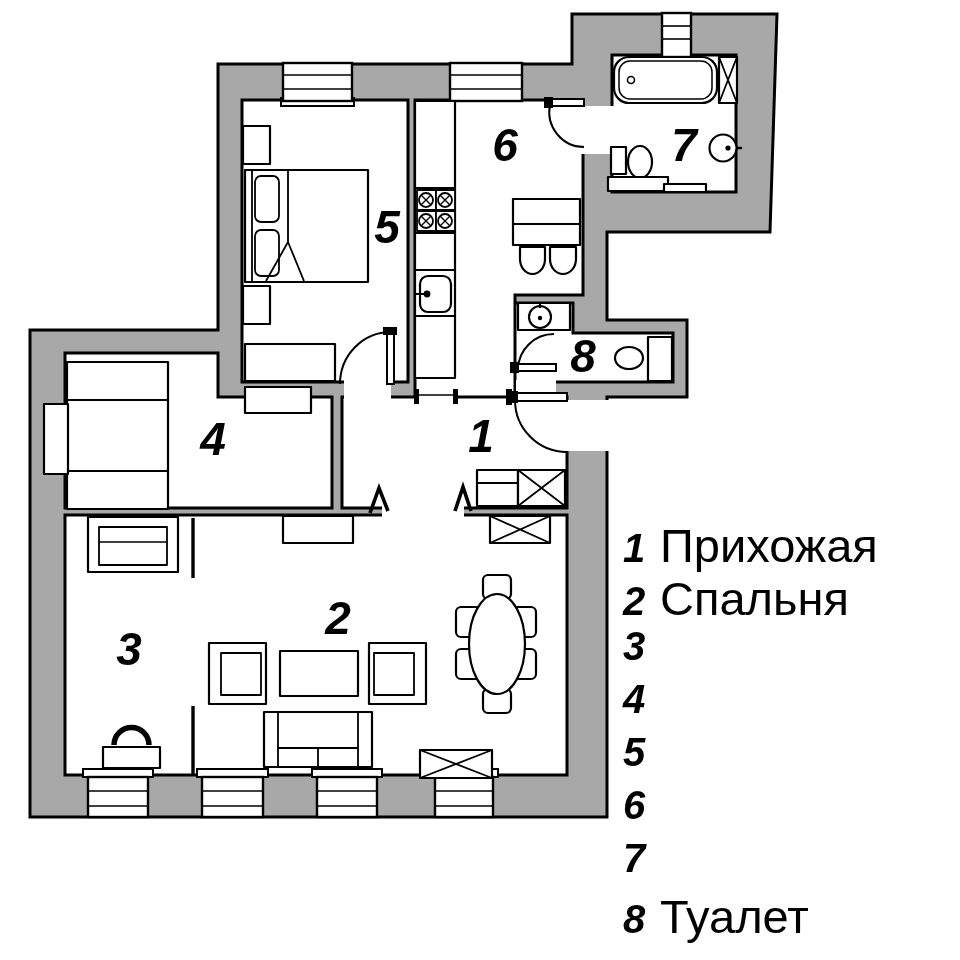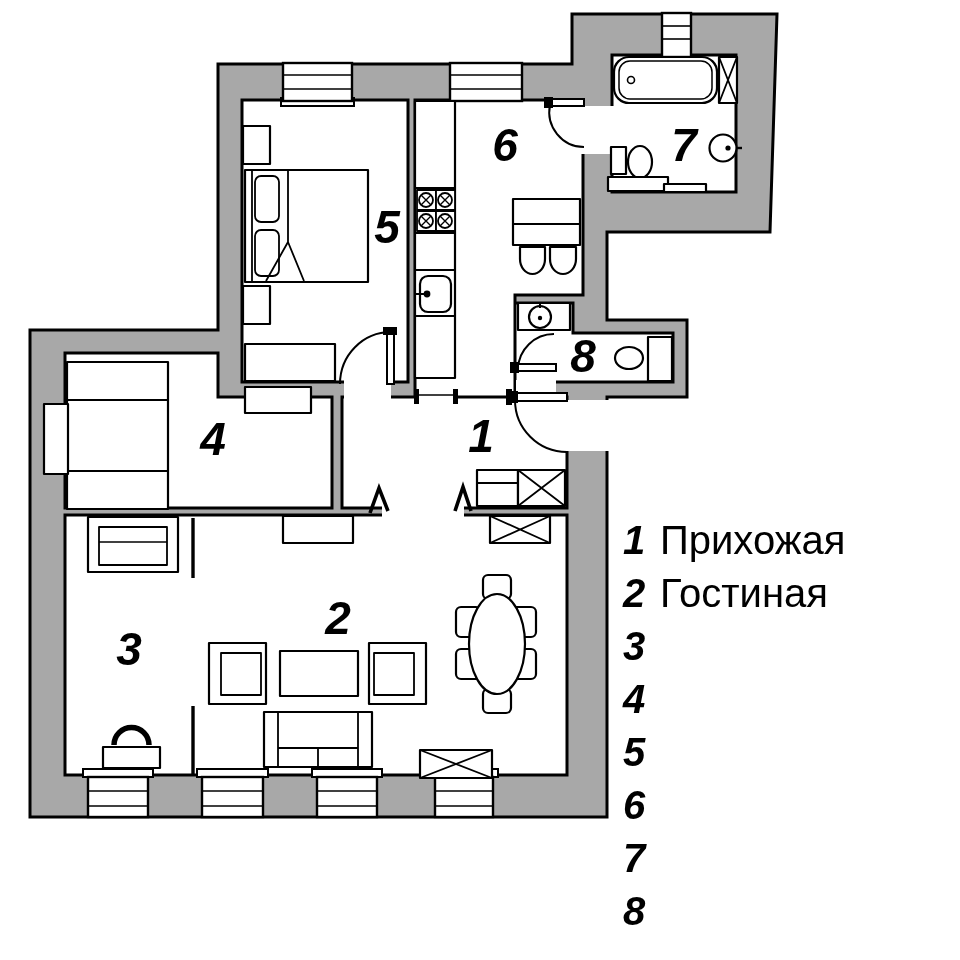--- a/index.html
+++ b/index.html
@@ -10,21 +10,21 @@
   html,body{margin:0;padding:0;background:var(--bg);}
   .stage{position:relative;width:960px;height:960px;background:var(--bg);
          font-family:"Liberation Sans",sans-serif;overflow:hidden;}
   svg{position:absolute;left:0;top:0;}
   .room-num{font-family:"Liberation Sans",sans-serif;font-size:46px;
             font-weight:bold;font-style:italic;fill:var(--ink);}
   .legend{position:absolute;left:618px;top:518px;}
   .legend-row{display:flex;align-items:baseline;height:53px;}
   .lnum{font-size:40px;font-weight:bold;font-style:italic;color:var(--ink);
         width:32px;text-align:center;flex:0 0 auto;}
-  .lname{font-size:40px;font-weight:normal;color:var(--ink);margin-left:10px;white-space:nowrap;}
+  .lname{font-size:47px;font-weight:normal;color:var(--ink);margin-left:10px;white-space:nowrap;}
 </style>
 </head>
 <body>
 
 <div class="stage">
 
 <svg width="960" height="960" viewBox="0 0 960 960">
 
   <path fill="var(--wall)" stroke="var(--ink)" stroke-width="3" fill-rule="evenodd" stroke-linejoin="miter" d="M218,64 L572,64 L572,14 L777,14 L770,232 L607,232 L607,320 L687,320 L687,397 L607,397 L607,817 L30,817 L30,330 L218,330 Z
        M242,100 L408,100 L408,382 L242,382 Z
@@ -270,34 +270,35 @@
   </g>
 </svg>
 
   <div class="legend">
     <div class="legend-row">
       <span class="lnum">1</span>
       <span class="lname">Прихожая</span>
     </div>
     <div class="legend-row">
       <span class="lnum">2</span>
-      <span class="lname">Гостиная</span>
+      <span class="lname">Спальня</span>
     </div>
     <div class="legend-row">
       <span class="lnum">3</span>
     </div>
     <div class="legend-row">
       <span class="lnum">4</span>
     </div>
     <div class="legend-row">
       <span class="lnum">5</span>
     </div>
     <div class="legend-row">
       <span class="lnum">6</span>
     </div>
     <div class="legend-row">
       <span class="lnum">7</span>
     </div>
     <div class="legend-row">
       <span class="lnum">8</span>
+      <span class="lname">Туалет</span>
     </div>
   </div>
 </div>
 
 </body></html>

